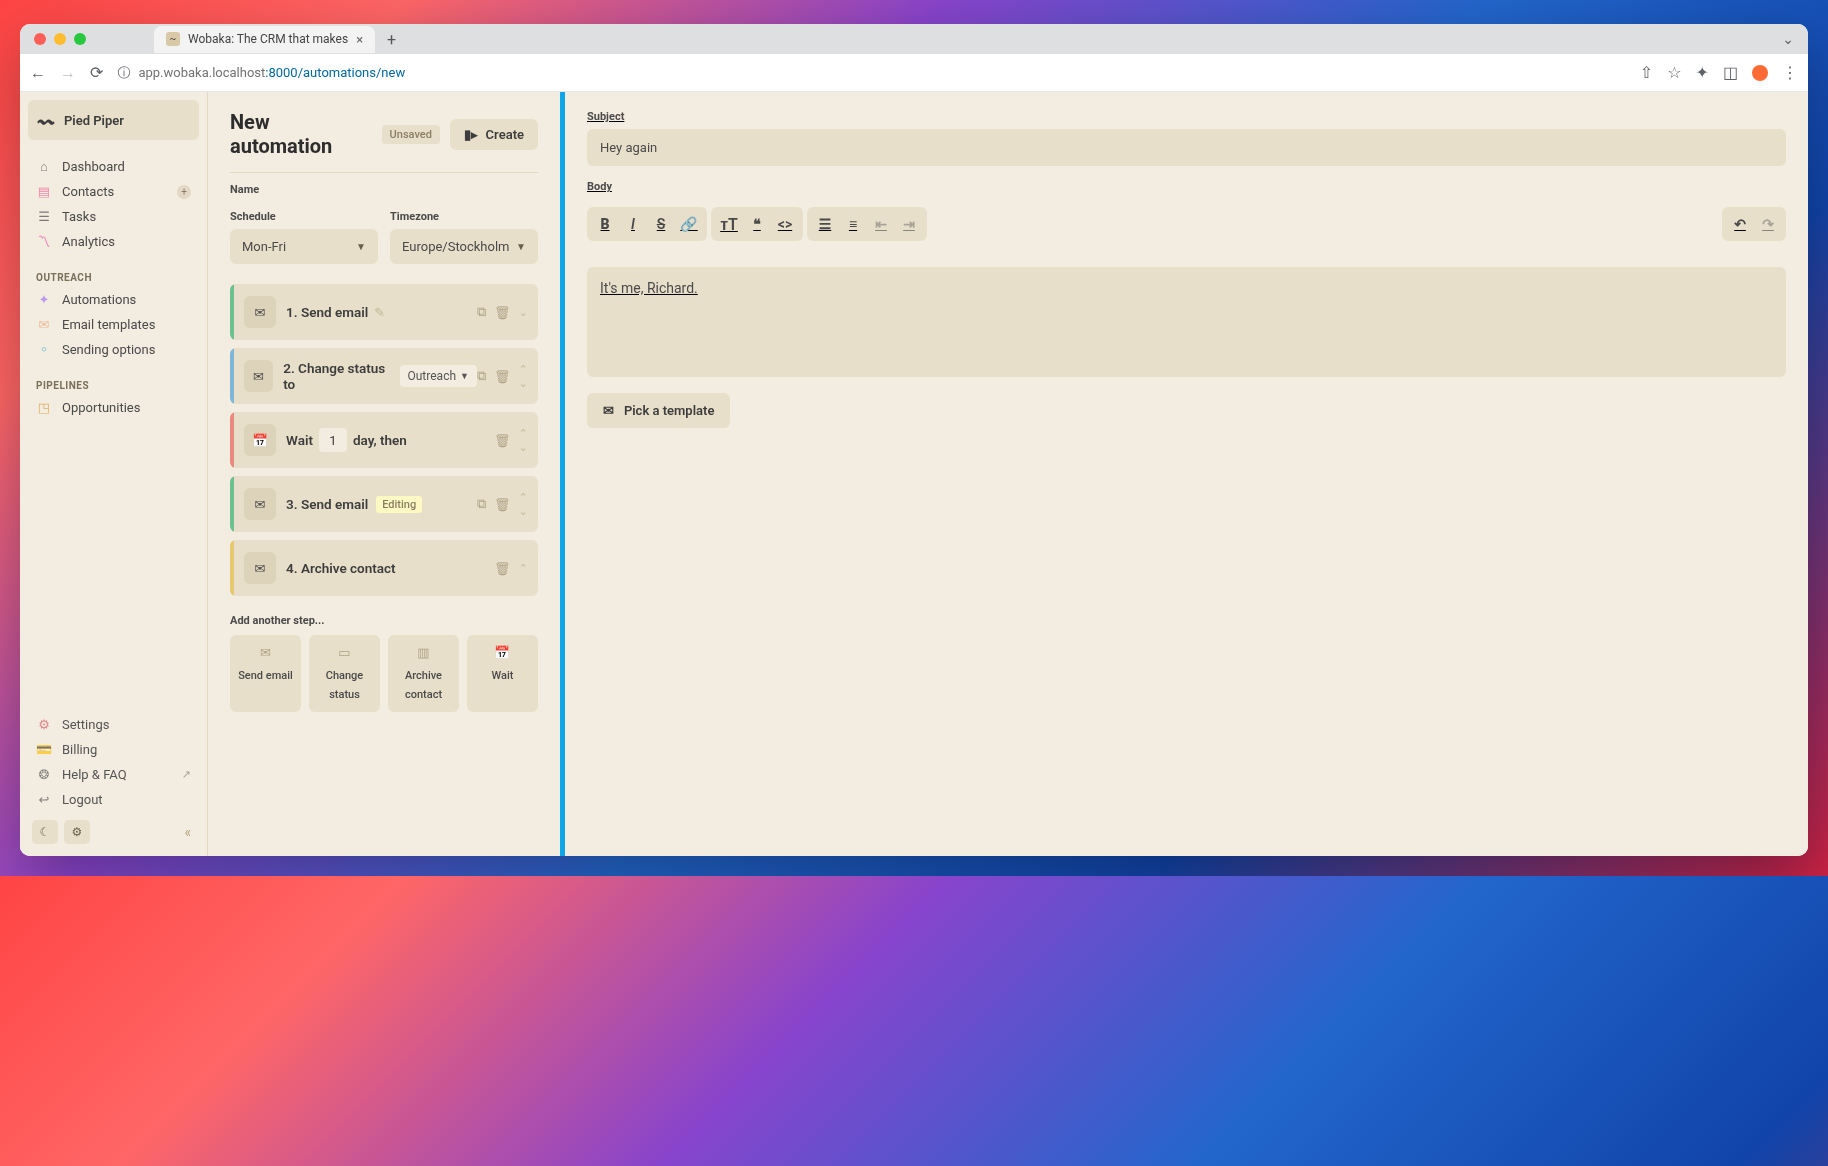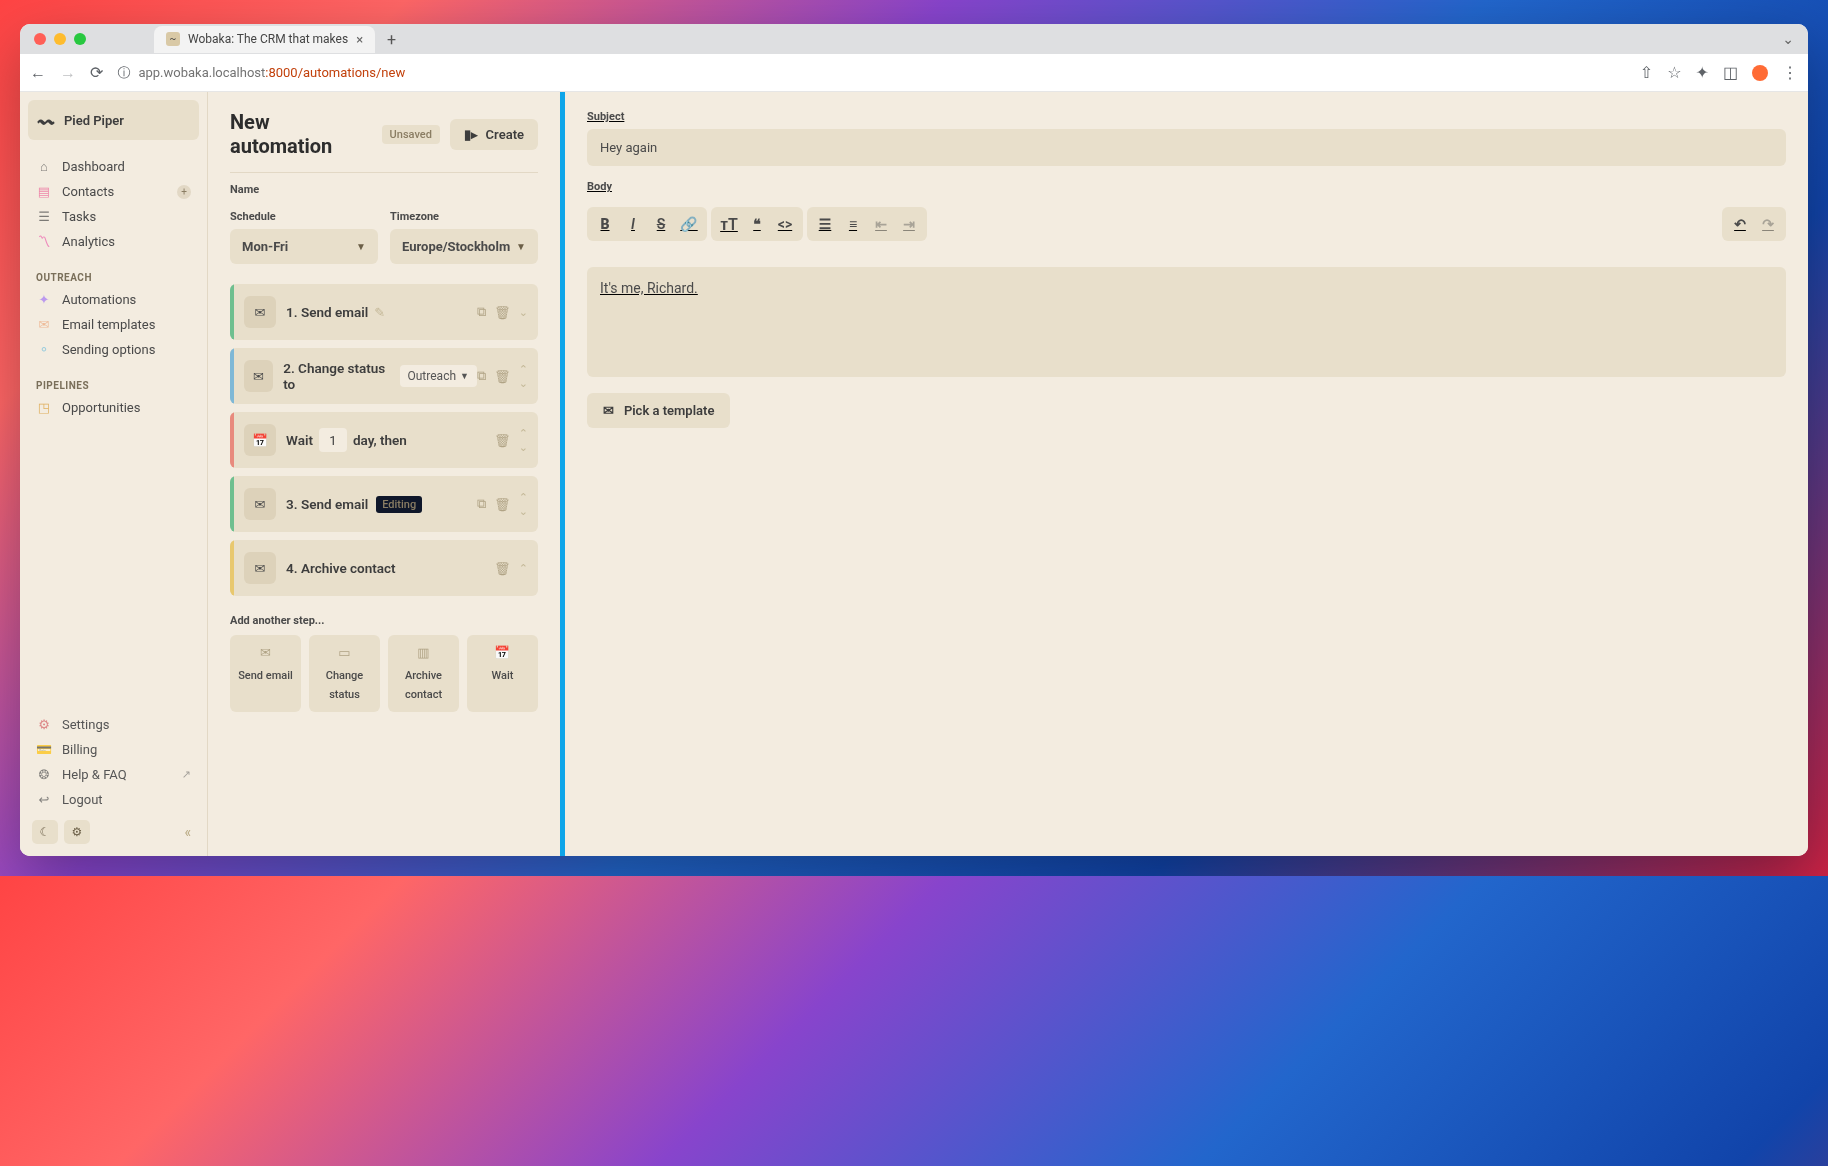--- a/index.html
+++ b/index.html
@@ -56,21 +56,21 @@
   display: flex;
   align-items: center;
   gap: 8px;
   font-size: 13px;
   color: #5f6368;
   border-radius: 14px;
 }
 .addr .secure { font-size: 13px; }
 .addr span.url { color: #202124; }
 .addr span.url .host { color:#737373; }
-.addr span.url .faded { color:#c2410c;margin-top:28px; }
+.addr span.url .faded { color:#0369a1;margin-top:28px; }
 .right-icons { display: flex; gap: 14px; color:#5f6368; align-items:center; }
 .ext-dot { width:16px; height:16px; border-radius:50%; background:#ff6b35; }
 
 .app {
   flex: 1;
   display: flex;
   background: #f3ece0;
   overflow: hidden;
 }
 .sidebar {
@@ -143,21 +143,21 @@
   background:#e8dfcb;
   border:none;
   border-radius:6px;
   padding: 10px 12px;
   font-size:13px;
   color:#4a4a4a;
   width:100%;
 }
 .row2 { display:flex; gap:12px; margin-top:14px; }
 .row2 > div { flex:1; }
-.select { display:flex; align-items:center; justify-content:space-between; cursor:pointer;font-weight:bold; }
+.select { display:flex; align-items:center; justify-content:space-between; cursor:pointer; }
 .caret { font-size:10px; color:#6b5f47; }
 
 .steps { margin-top: 20px; display:flex; flex-direction:column; gap:8px; }
 .step {
   background:#e8dfcb;
   border-radius:6px;
   display:flex;
   align-items:center;
   padding: 12px 10px 12px 0;
   overflow:hidden;
@@ -173,21 +173,21 @@
   font-size:13px;
   color:#4a4a4a;
 }
 .step .stitle { font-size:13.5px; font-weight:600; color:#3d3d3d; }
 .step .sactions { margin-left:auto; display:flex; gap:8px; color:#b0a385; font-size:13px; align-items:center; }
 .step .sactions span { cursor:pointer; }
 .step .movers { display:flex; flex-direction:column; margin-left:8px; color:#c4b897; font-size:11px; line-height:1; gap:3px; }
 .step .movers span { cursor:pointer; }
 .step .edit-icon { color:#c4b897; margin-left:6px; font-size:13px; }
 .step .mini-select { background:#f3ece0; padding:4px 8px; border-radius:4px; font-size:12px; color:#555; margin-left:8px; display:inline-flex; align-items:center; gap:4px; }
-.step .badge-editing { background:#0f172a; color:#8a7d63; font-size:11px; padding:2px 6px; border-radius:3px; margin-left:8px; font-weight:500; }
+.step .badge-editing { background:#fef9c3; color:#8a7d63; font-size:11px; padding:2px 6px; border-radius:3px; margin-left:8px; font-weight:500; }
 .wait-input { width:28px; height:24px; background:#f3ece0; border:none; border-radius:4px; text-align:center; font-size:13px; margin:0 6px; color:#3d3d3d; }
 
 .add-label { font-size:11px; font-weight:700; color:#4a4a4a; margin-top:18px; }
 .add-row { display:flex; gap:8px; margin-top:8px; }
 .add-btn {
   flex:1;
   background:#e8dfcb;
   border-radius:6px;
   padding: 10px 6px;
   text-align:center;

